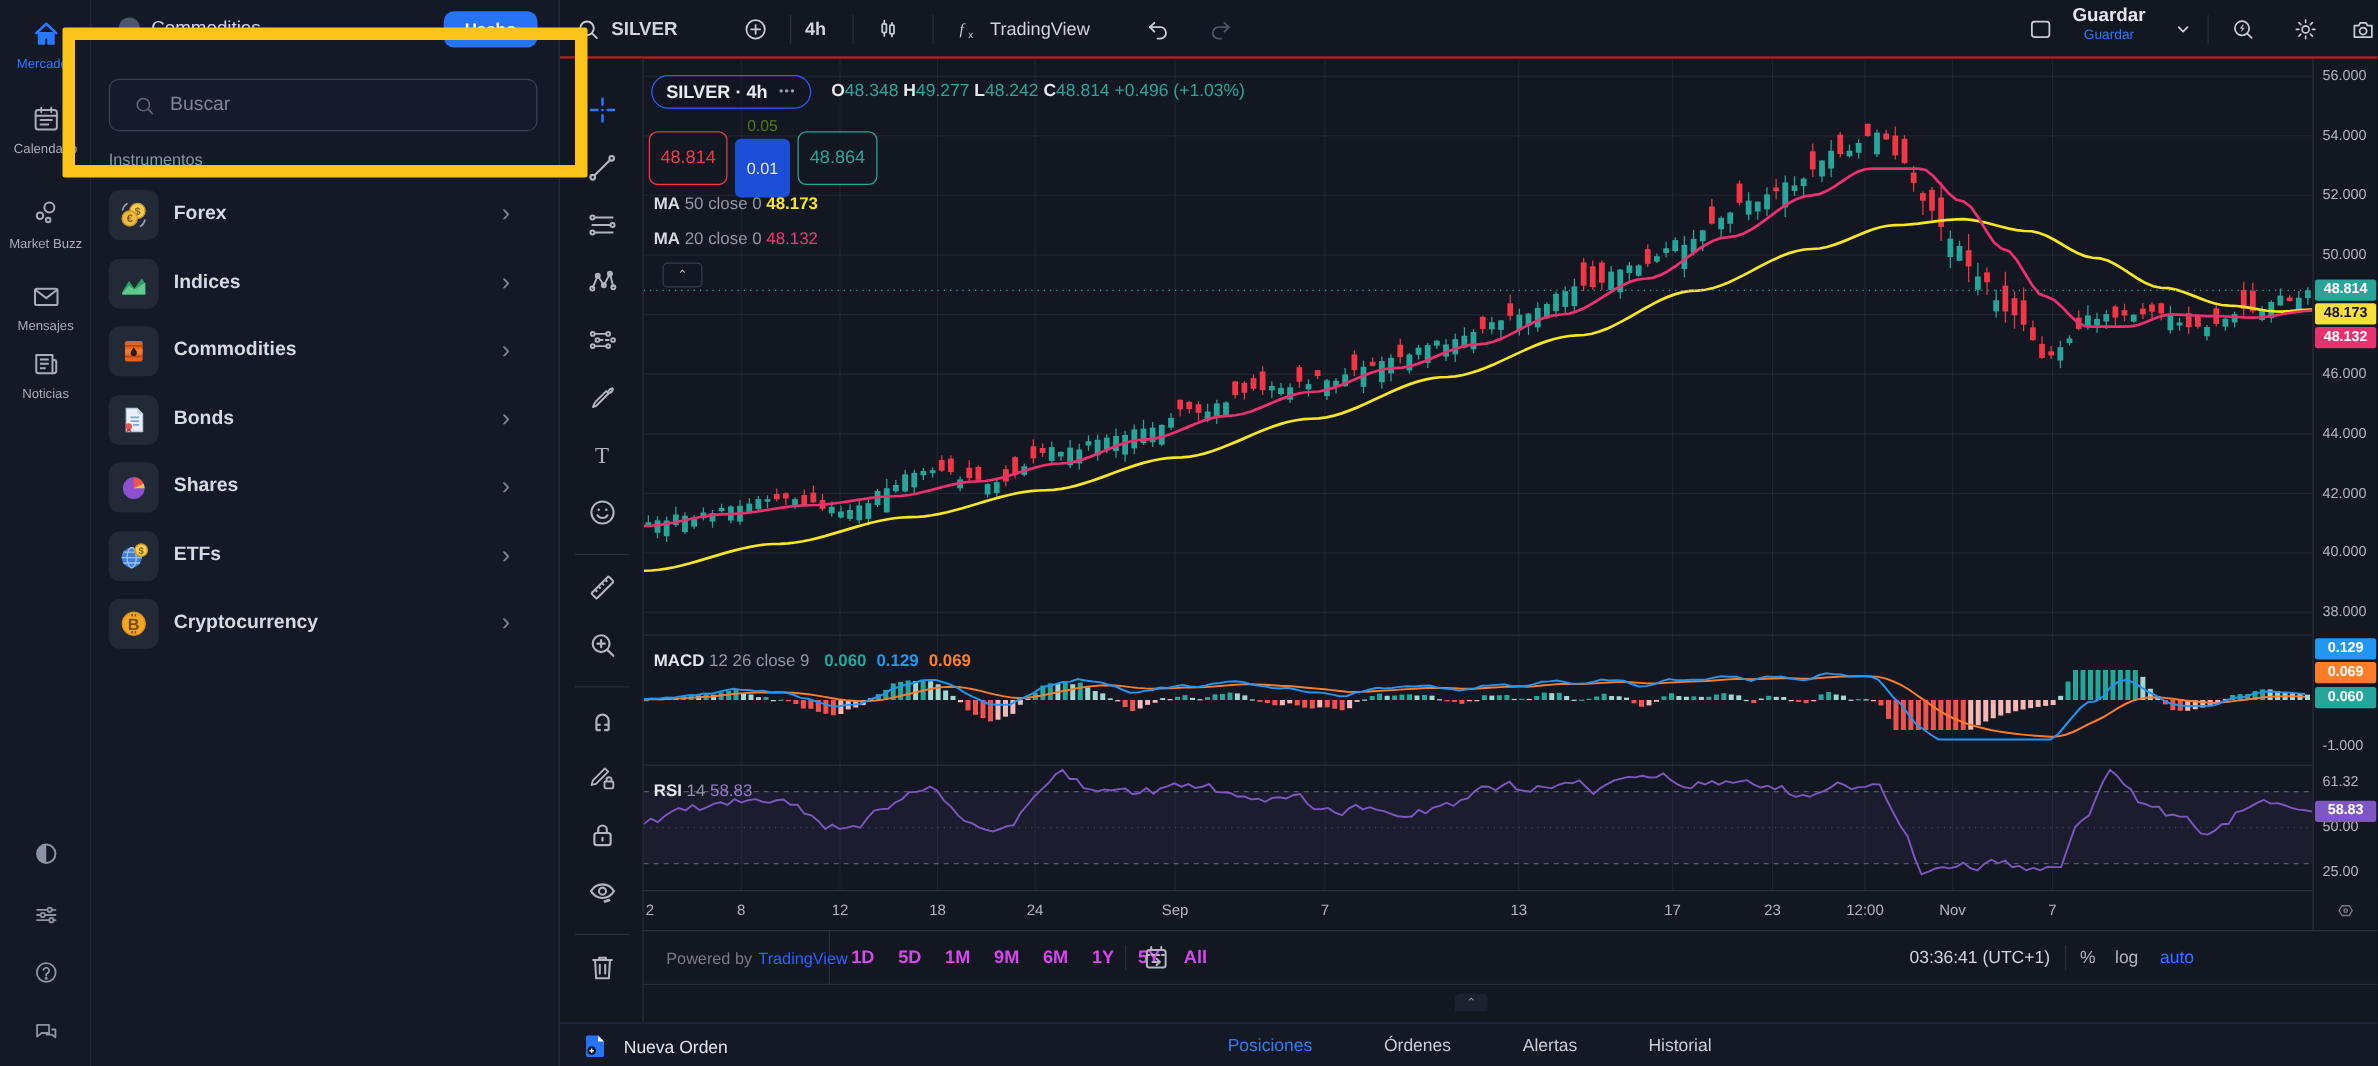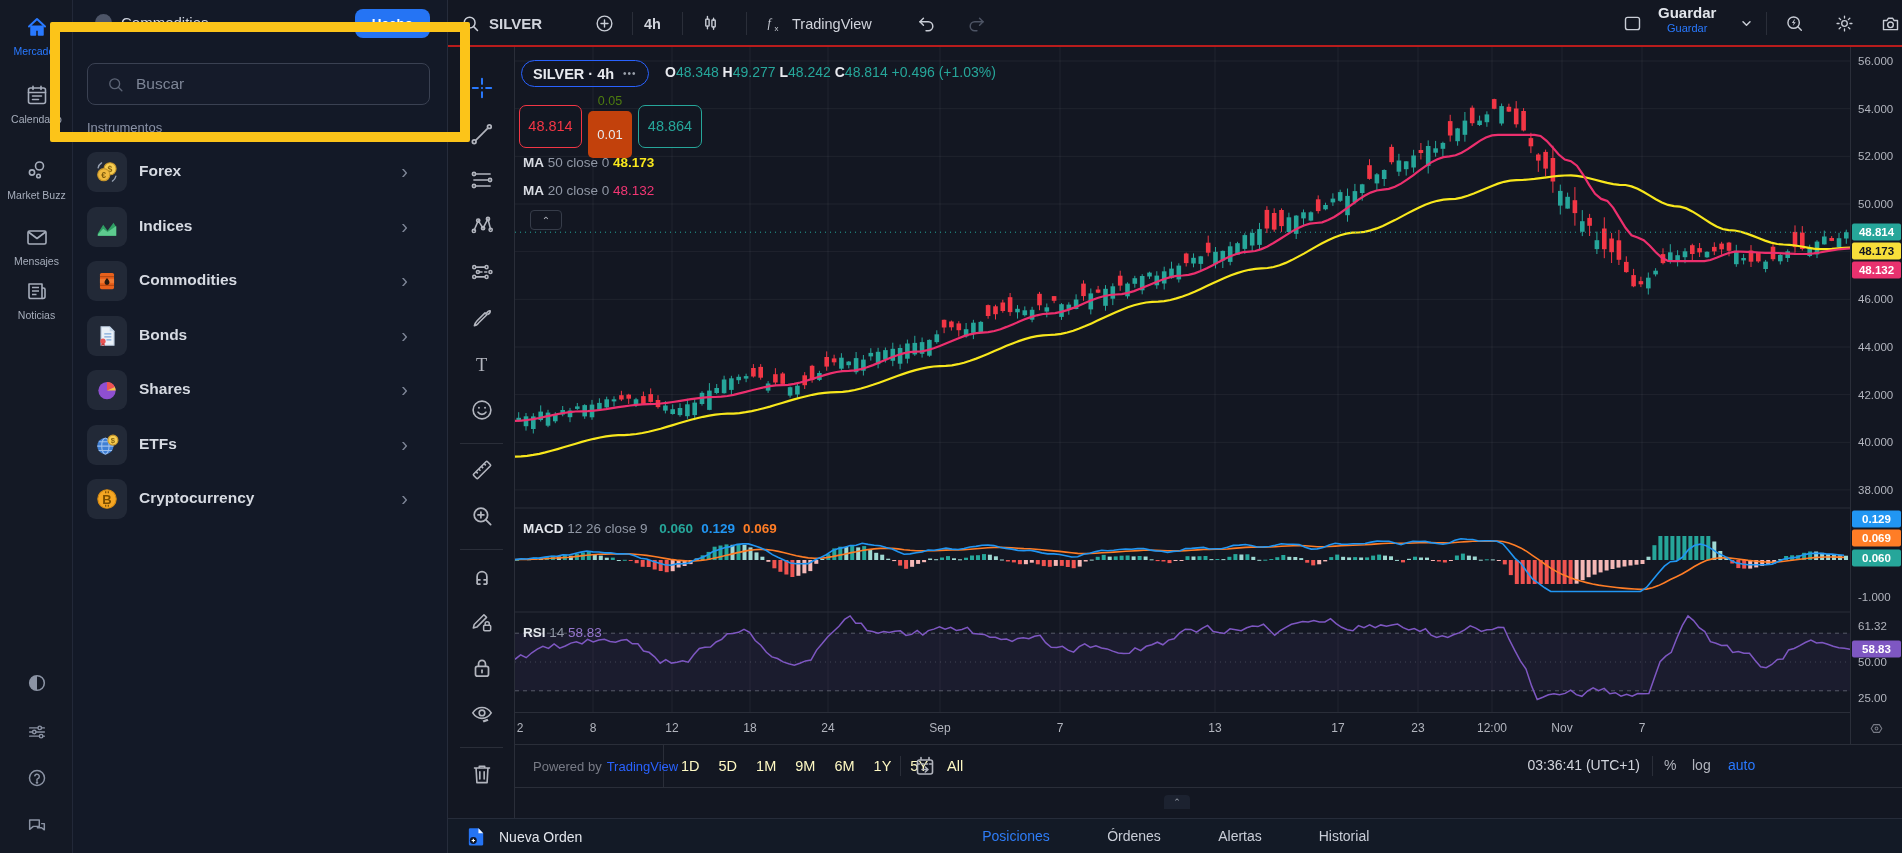--- a/index.html
+++ b/index.html
@@ -63,21 +63,21 @@
 #legend-box{position:absolute;left:6px;top:13px;height:27px;border:1px solid #2962ff;border-radius:14px;display:flex;align-items:center;padding:0 11px;gap:9px;background:rgba(19,23,34,.7);cursor:pointer}
 #legend-title{font-size:14.5px;font-weight:bold;color:#e8eaef}
 #legend-dots{color:#9aa0ab;font-size:10px;letter-spacing:1px}
 #ohlc{position:absolute;left:150px;top:17px;font-size:14px;color:#d1d4dc;white-space:nowrap}
 #ohlc b{color:#e8eaef;font-weight:bold}
 #ohlc span.v{color:#26a69a}
 .trade-row{position:absolute;top:47px;left:4px;display:flex;align-items:center;gap:6px}
 #sell-box{width:63px;height:43px;border:1px solid #f23645;border-radius:7px;color:#f23645;font-size:14.5px;display:flex;align-items:center;justify-content:center;background:rgba(19,23,34,.85);cursor:pointer}
 #spread-col{width:44px;text-align:center}
 #spread-top{font-size:12.5px;color:#4d7c0f;margin-bottom:3px}
-#spread-bottom{font-size:13px;color:#e8eaef;background:#c2410c;border-radius:5px;padding:16px 0}
+#spread-bottom{font-size:13px;color:#e8eaef;background:#1d4ed8;border-radius:5px;padding:16px 0}
 #buy-box{width:64px;height:43px;border:1px solid #26a69a;border-radius:7px;color:#26a69a;font-size:14.5px;display:flex;align-items:center;justify-content:center;background:rgba(19,23,34,.85);cursor:pointer}
 .ma-row{position:absolute;left:8px;font-size:13.5px;color:#9097a5;white-space:nowrap}
 .ma-row b{color:#d8dbe2;font-weight:bold}
 #ma50-row{top:108px}#ma20-row{top:136px}
 #ma50-row .val{color:#f8e71c;font-weight:bold}
 #ma20-row .val{color:#f23674}
 #legend-collapse{position:absolute;left:15px;top:163px;width:32px;height:20px;border:1px solid #363c49;border-radius:4px;color:#b2b5be;font-size:10px;display:flex;align-items:center;justify-content:center;cursor:pointer}
 #macd-row{position:absolute;left:8px;top:474px;font-size:13.5px;color:#9097a5;white-space:nowrap}
 #macd-row b{color:#e3e6ec}
 #rsi-row{position:absolute;left:8px;top:578px;font-size:13.5px;color:#9097a5;white-space:nowrap}
@@ -90,21 +90,21 @@
 #corner{position:absolute;left:1850px;top:712px;width:52px;height:32px;border-left:1px solid #2a2e39;background:#131722;z-index:2;display:flex;align-items:center;justify-content:center;color:#787b86}
 #corner .icn{width:17px;height:17px;cursor:pointer}
 
 #taxis{position:absolute;left:515px;top:712px;width:1335px;height:32px;background:#131722;border-top:1px solid #2a2e39;z-index:2}
 .tl{position:absolute;top:8px;font-size:12px;color:#b2b5be;transform:translateX(-50%)}
 
 #cfooter{position:absolute;left:515px;top:744px;width:1387px;height:44px;background:#131722;border-top:1px solid #2a2e39;border-bottom:1px solid #2a2e39;z-index:2}
 #powered{position:absolute;left:0;top:0;height:42px;width:149px;border-right:1px solid #2a2e39;display:flex;align-items:center;padding-left:18px;font-size:13px;color:#787b86;white-space:nowrap}
 #powered a{color:#2962ff;margin-left:5px;cursor:pointer}
 #ranges{position:absolute;left:163px;top:0;height:42px;display:flex;align-items:center;gap:13px}
-.rng{font-size:14.5px;font-weight:normal;color:#fef9c3;cursor:pointer;padding:2px 3px}
+.rng{font-size:14.5px;font-weight:bold;color:#d946ef;cursor:pointer;padding:2px 3px}
 #rng-sep{position:absolute;left:385px;top:11px;width:1px;height:20px;background:#2a2e39}
 #goto-date{position:absolute;left:398px;top:9px;width:24px;height:24px;color:#b2b5be;cursor:pointer}
 #clock{position:absolute;left:975px;top:12px;width:150px;text-align:right;font-size:14px;color:#d1d4dc;cursor:pointer}
 #foot-sep2{position:absolute;left:1137px;top:11px;width:1px;height:20px;background:#2a2e39}
 #pct-btn{position:absolute;left:1149px;top:12px;font-size:14px;color:#b2b5be;cursor:pointer}
 #log-btn{position:absolute;left:1177px;top:12px;font-size:14px;color:#b2b5be;cursor:pointer}
 #auto-btn{position:absolute;left:1213px;top:12px;font-size:14px;color:#2979ff;cursor:pointer}
 
 #panel-collapse{position:absolute;left:1164px;top:795px;width:26px;height:14px;background:#1c2230;border-radius:4px 4px 0 0;color:#9aa0ab;font-size:9px;display:flex;align-items:center;justify-content:center;cursor:pointer;z-index:3}
 #orderbar{position:absolute;left:448px;top:818px;width:1454px;height:35px;background:#131a26;border-top:1px solid #262c3a;z-index:3}

